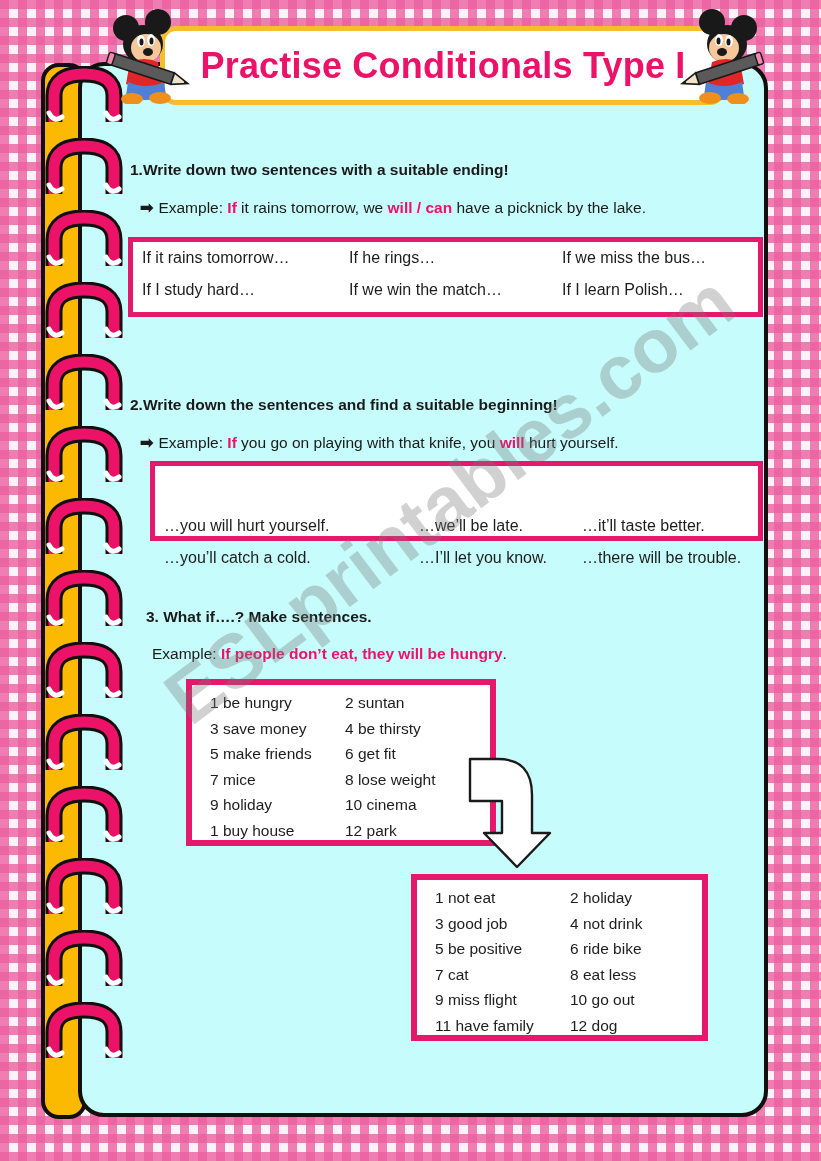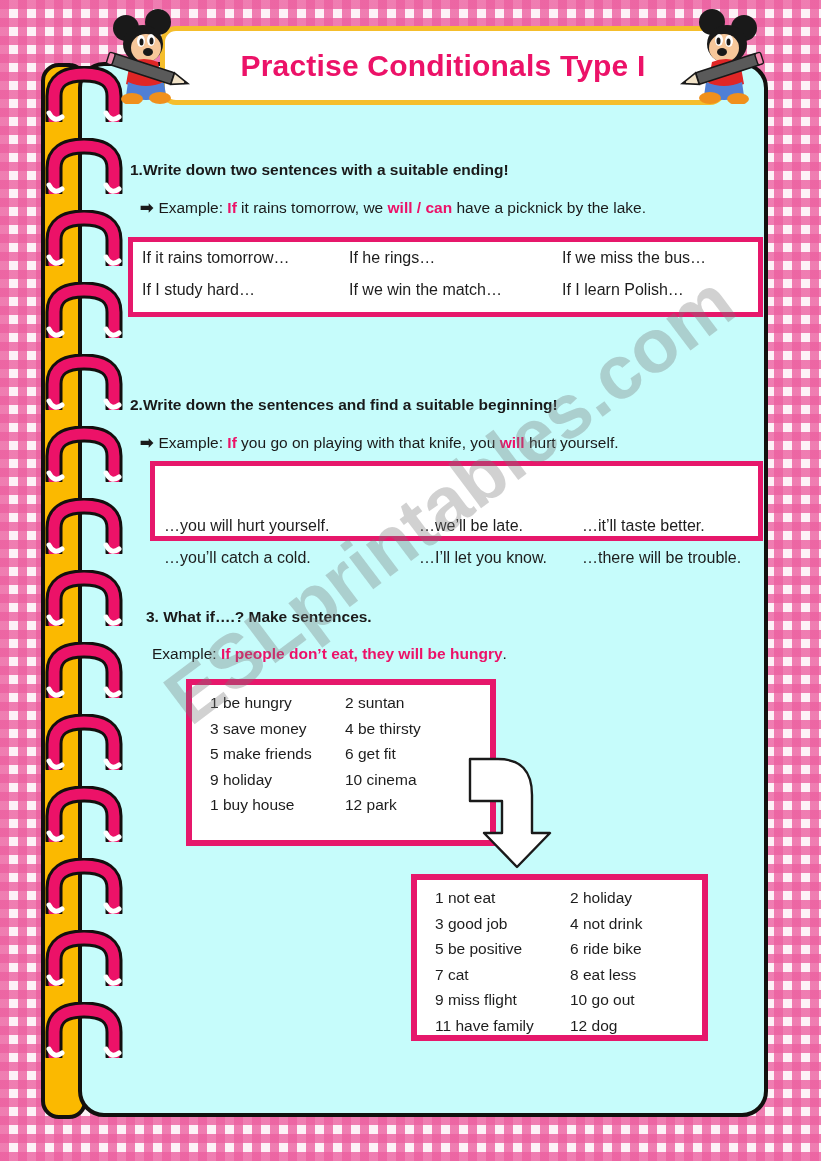--- a/index.html
+++ b/index.html
@@ -78,21 +78,21 @@
     border: 5px solid #f5be2c;
     border-radius: 16px;
     box-sizing: border-box;
     display: flex;
     align-items: center;
     justify-content: center;
     z-index: 8;
   }
   #title-text {
     color: #ec1268;
-    font-size: 30px;
+    font-size: 36px;
     font-weight: bold;
     letter-spacing: 0.2px;
     white-space: nowrap;
   }
 
   
   .mickey { position: absolute; z-index: 9; }
   #mickey-left  { left: 96px; top: 8px; }
   #mickey-right { left: 678px; top: 8px; }
 
@@ -447,20 +447,24 @@
         </div>
         <div class="word-row">
           <span class="w0">3 save money</span>
           <span class="w1">4 be thirsty</span>
         </div>
         <div class="word-row">
           <span class="w0">5 make friends</span>
           <span class="w1">6 get fit</span>
         </div>
         <div class="word-row">
+          <span class="w0">7 mice</span>
+          <span class="w1">8 lose weight</span>
+        </div>
+        <div class="word-row">
           <span class="w0">9 holiday</span>
           <span class="w1">10 cinema</span>
         </div>
         <div class="word-row">
           <span class="w0">1 buy house</span>
           <span class="w1">12 park</span>
         </div>
       </div>
 
     <div class="wordlist-box" id="wordlist-1" style="left:333px; top:812px; width:297px; height:167px;">

